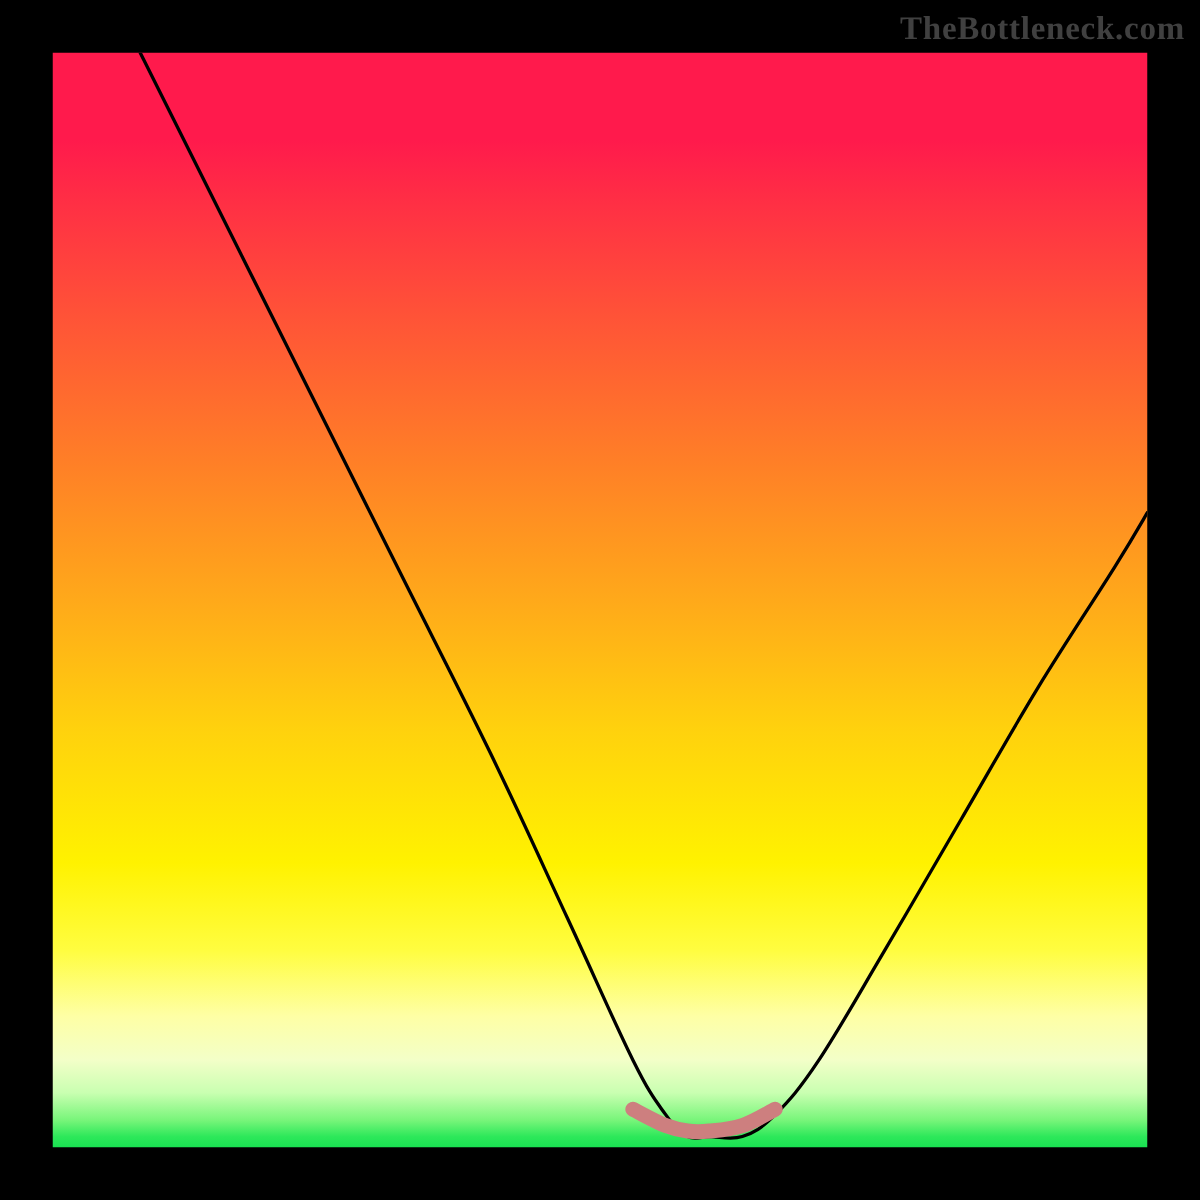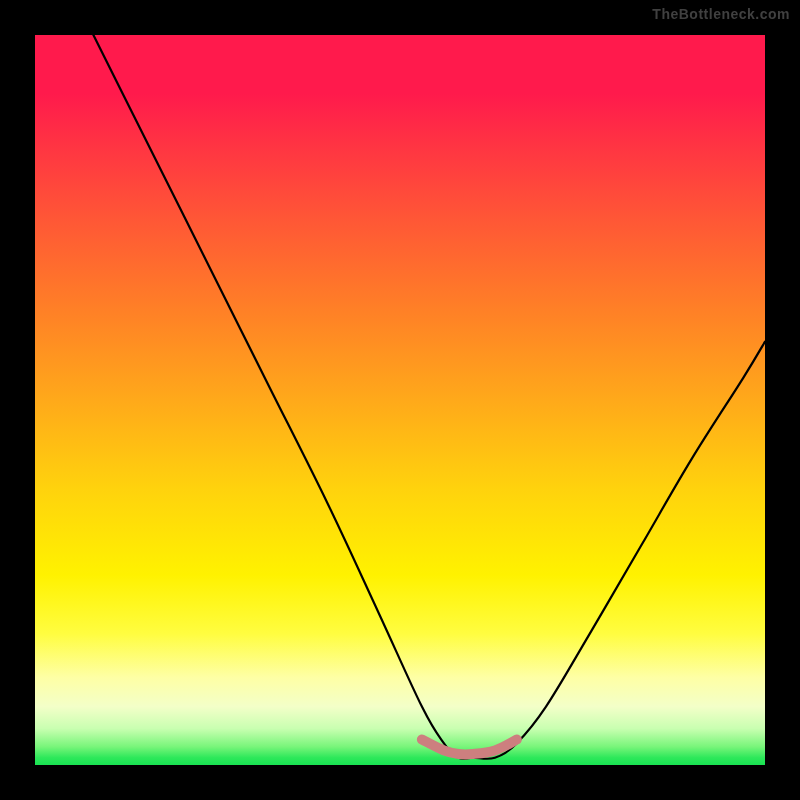--- a/index.html
+++ b/index.html
@@ -15,24 +15,25 @@
     position: relative;
     width: 800px;
     height: 800px;
     background: #000;
   }
   .watermark {
     position: absolute;
     top: 6px;
     right: 10px;
     color: #404040;
-    font-size: 14px;
+    font-size: 22px;
     font-weight: 600;
     letter-spacing: 0.5px;
     z-index: 10;
+    font-family: Liberation Serif, serif;
   }
   .plot-area {
     position: absolute;
     left: 35px;
     top: 35px;
     width: 730px;
     height: 730px;
     overflow: hidden;
   }
   .gradient {

